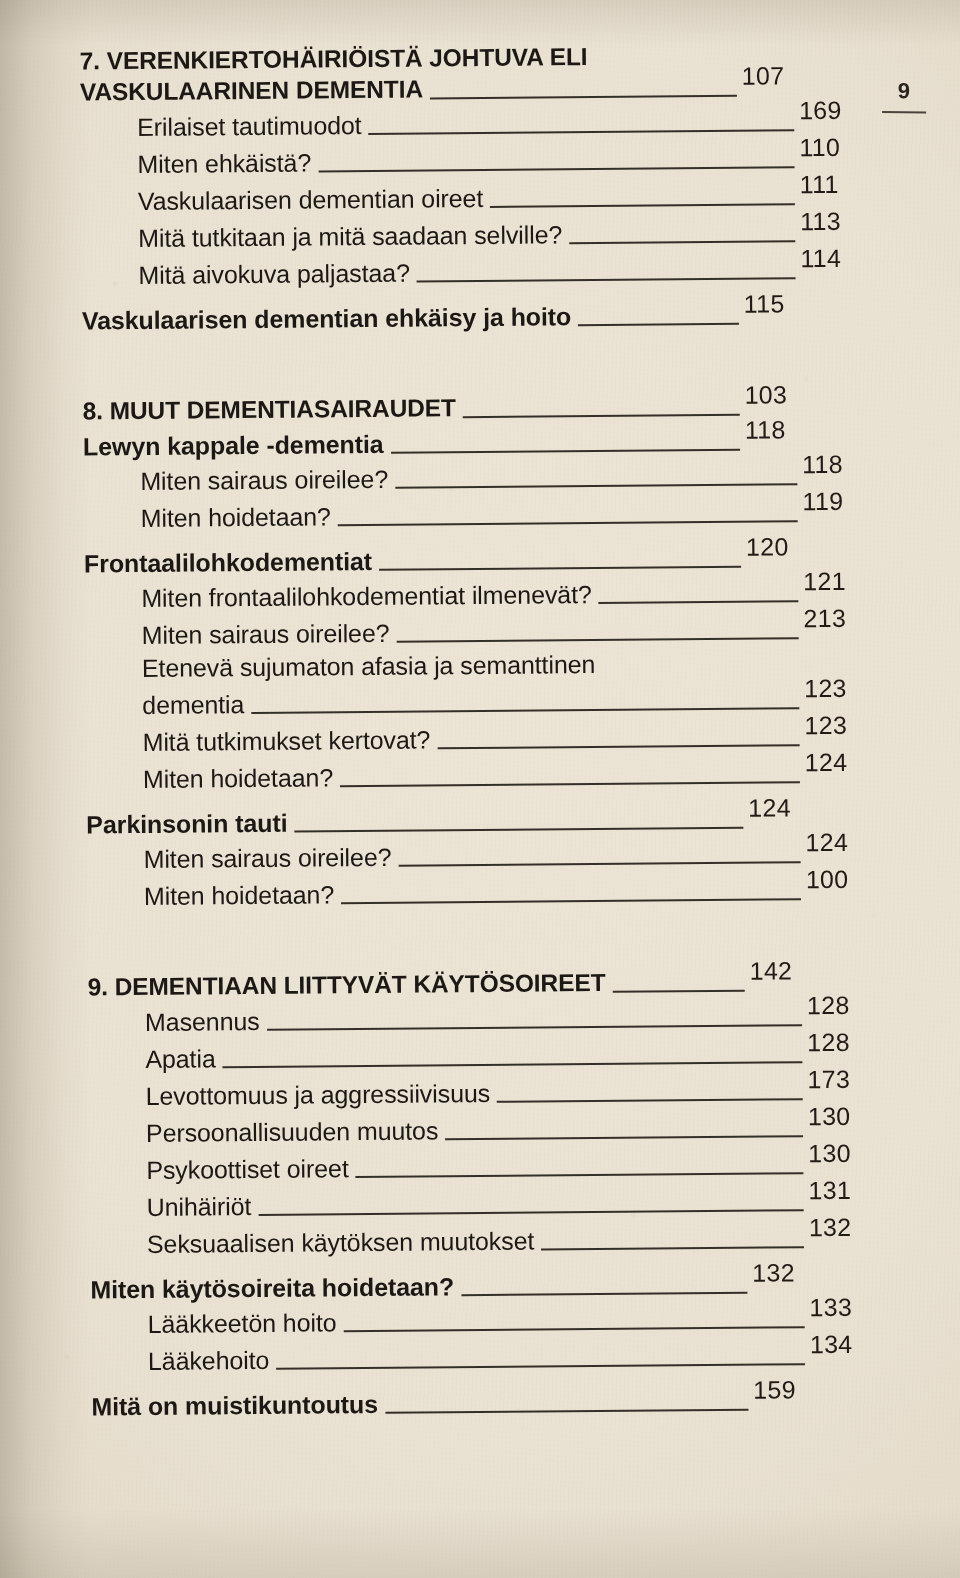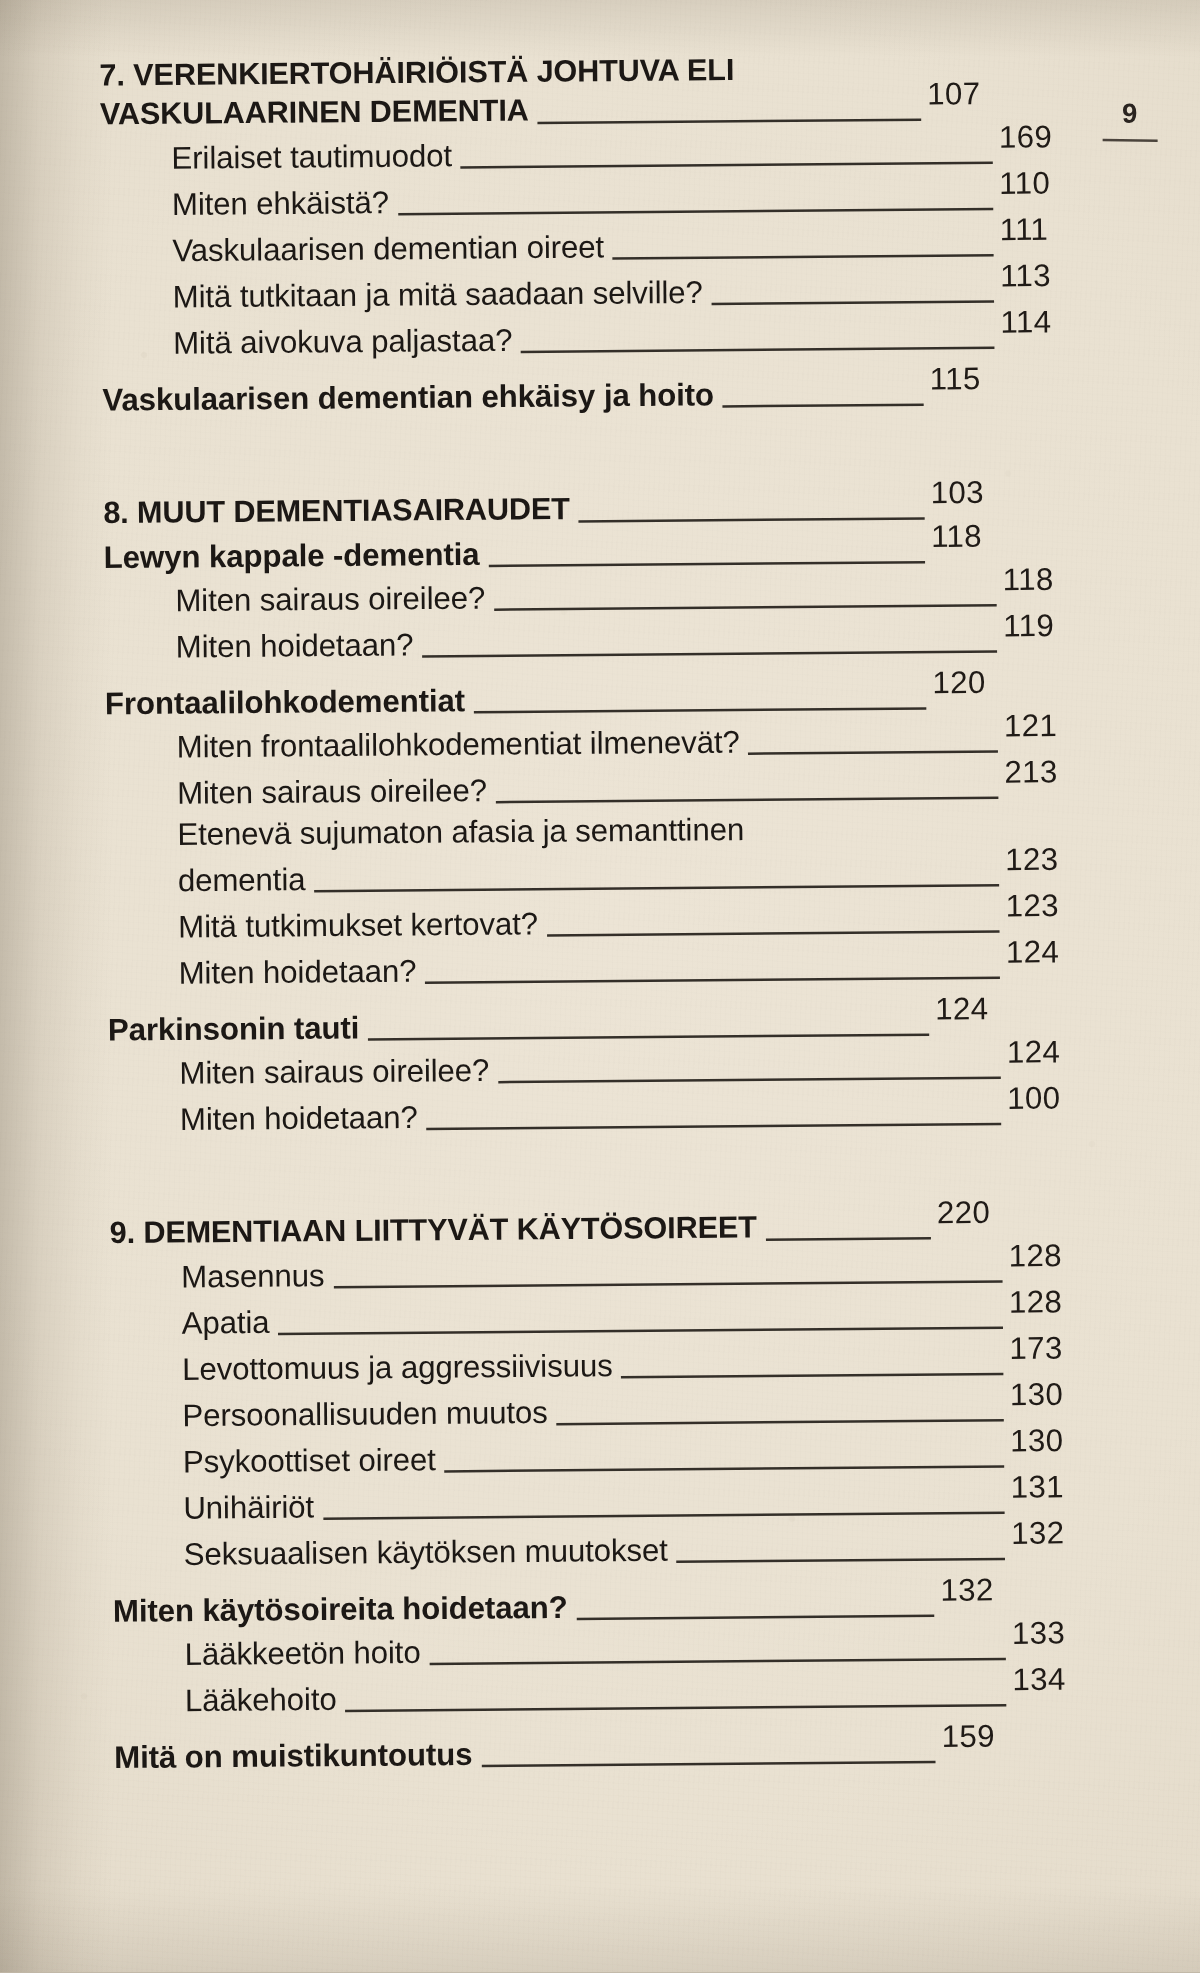--- a/index.html
+++ b/index.html
@@ -331,21 +331,21 @@
             <span class="label">Miten hoidetaan?</span>
             <span class="leader"></span>
             <span class="pageno">100</span>
           </div>
         </div>
         <div class="rowgap-xl"></div>
         <div class="group">
           <div class="entry lvl-chapter">
             <span class="label">9. DEMENTIAAN LIITTYVÄT KÄYTÖSOIREET</span>
             <span class="leader"></span>
-            <span class="pageno">220</span>
+            <span class="pageno">142</span>
           </div>
           <div class="rowgap-sm"></div>
           <div class="entry lvl-sub">
             <span class="label">Masennus</span>
             <span class="leader"></span>
             <span class="pageno">128</span>
           </div>
           <div class="entry lvl-sub">
             <span class="label">Apatia</span>
             <span class="leader"></span>

